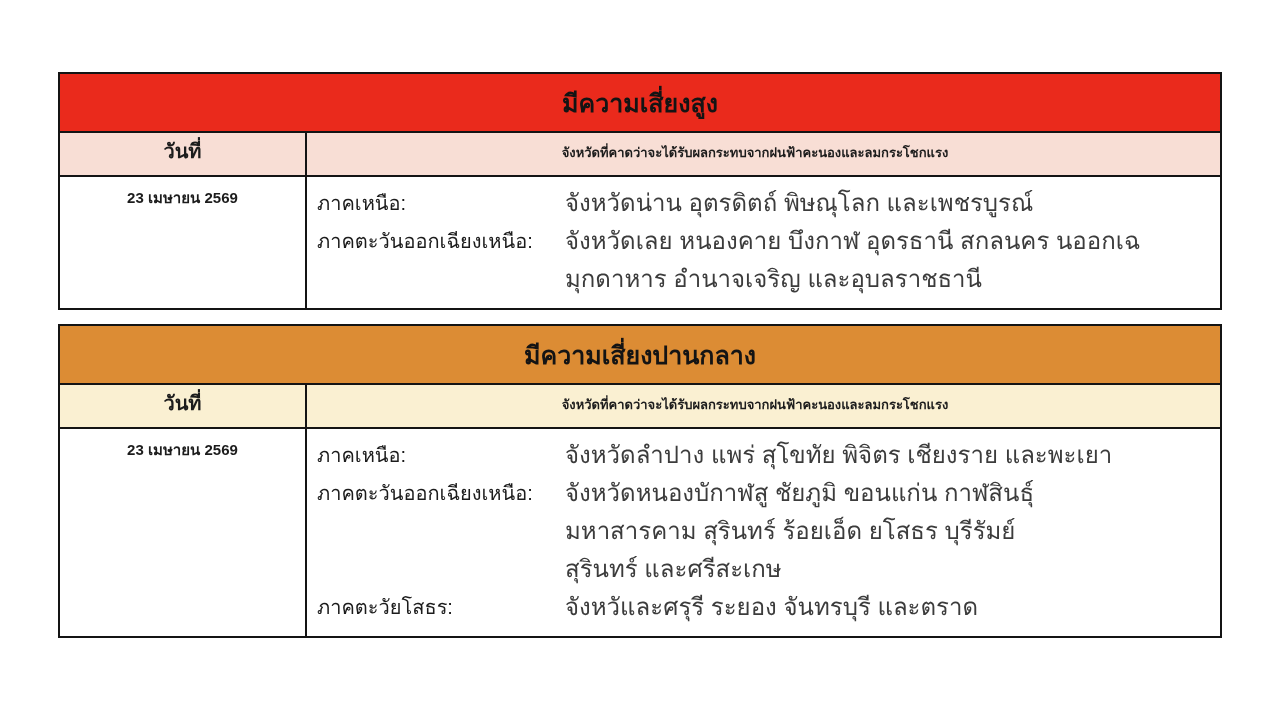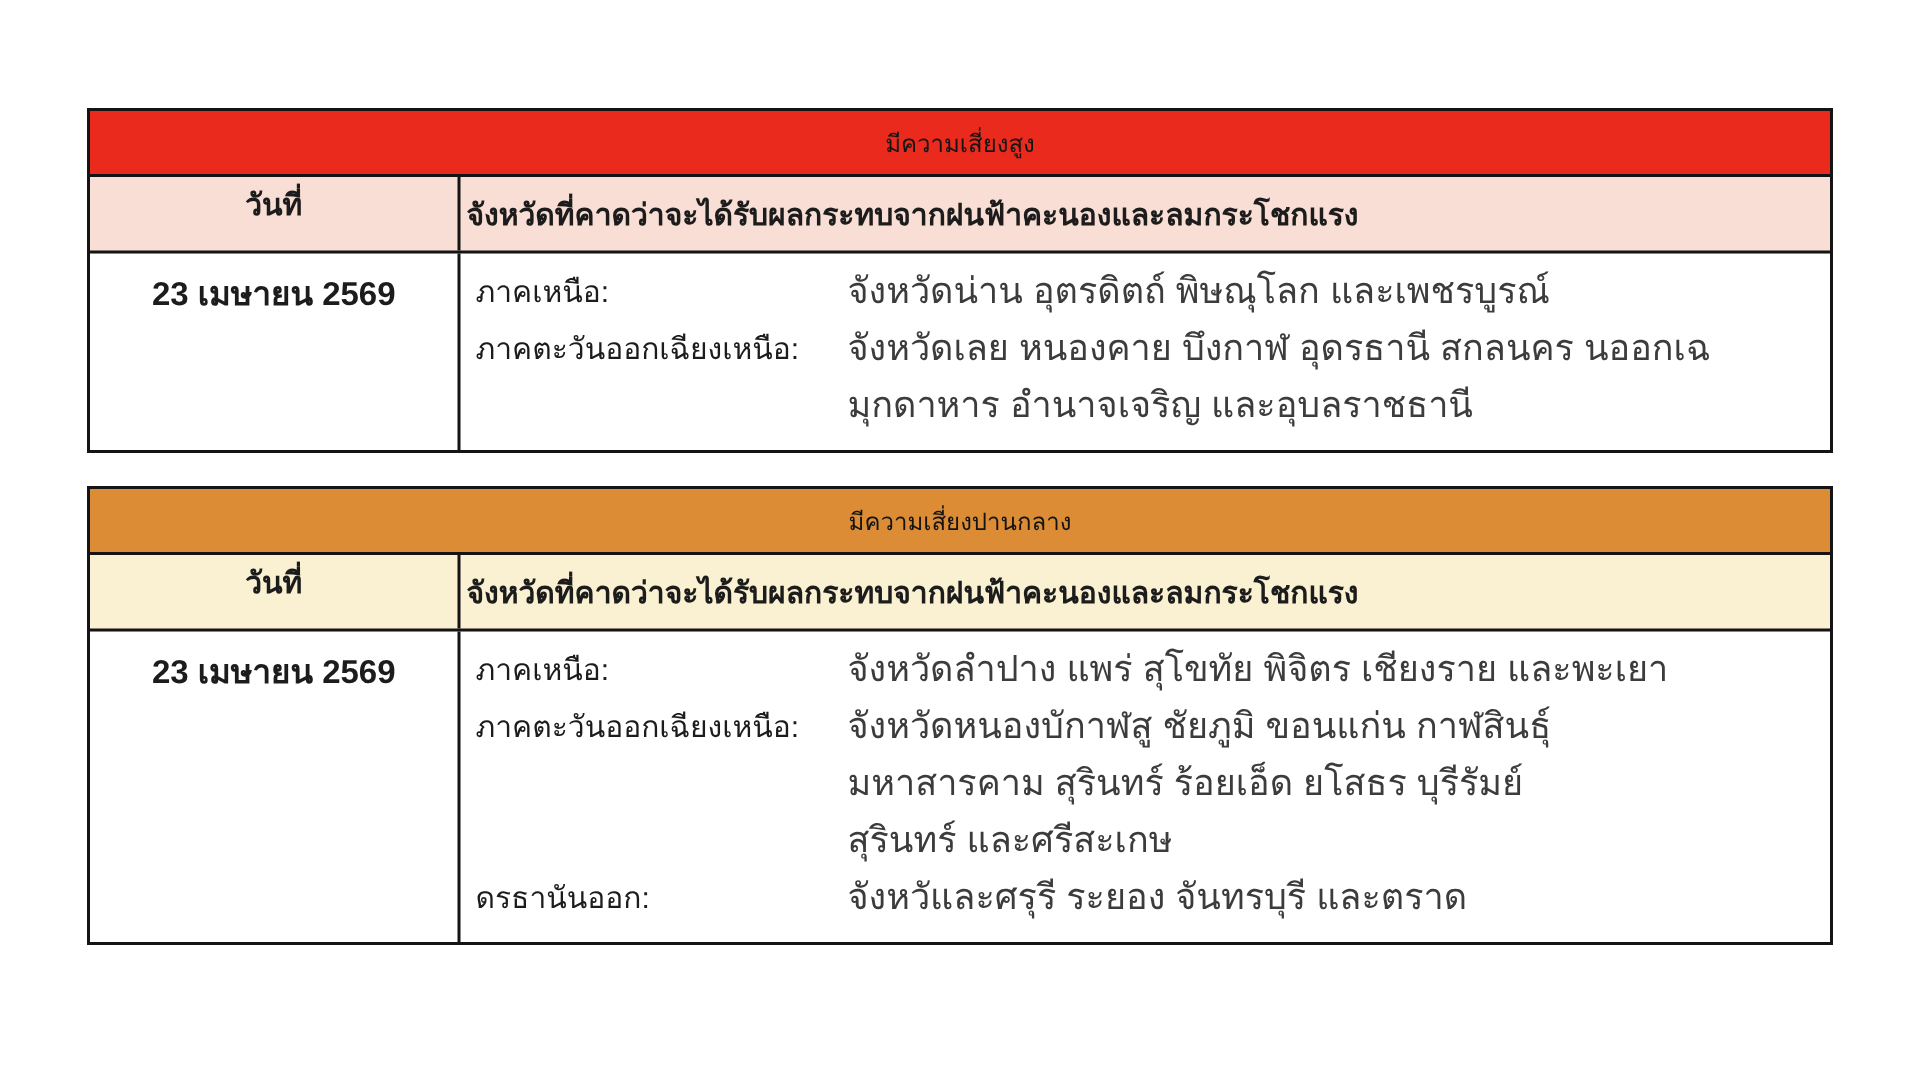--- a/index.html
+++ b/index.html
@@ -21,52 +21,53 @@
     width: 1164px;
     border: 2px solid #141414;
     background: #ffffff;
   }
   .risk-table.t1 { top: 72px; }
   .risk-table.t2 { top: 324px; }
 
   .title-row {
     border-bottom: 2px solid #141414;
     text-align: center;
-    font-weight: normal;
-    font-size: 16px;
+    font-weight: bold;
+    font-size: 25px;
     padding: 9px 4px 8px 4px;
     color: #141414;
   }
   .subheader-row {
     display: flex;
     border-bottom: 2px solid #141414;
   }
   .subheader-row .cell-date {
     width: 247px;
     flex: 0 0 247px;
     border-right: 2px solid #141414;
     text-align: center;
     font-weight: bold;
     font-size: 20px;
     padding: 2px 4px 8px 4px;
   }
   .subheader-row .cell-provinces {
     flex: 1;
+    text-align: center;
     font-weight: bold;
-    font-size: 20px;
+    font-size: 13px;
     padding: 9px 21px 8px 4px;
   }
   .body-row { display: flex; }
   .body-row .cell-date {
     width: 247px;
     flex: 0 0 247px;
     border-right: 2px solid #141414;
     text-align: center;
     font-weight: bold;
-    font-size: 22px;
+    font-size: 15px;
     padding-top: 9px;
   }
   .body-row .cell-content {
     flex: 1;
     padding: 7px 8px 10px 10px;
     display: grid;
     grid-template-columns: 248px 1fr;
     align-content: start;
   }
   .region-label {
@@ -115,19 +116,19 @@
     </div>
     <div class="body-row">
       <div class="cell-date">23 เมษายน 2569</div>
       <div class="cell-content">
         <div class="region-label">ภาคเหนือ:</div>
         <div class="region-provinces">จังหวัดลำปาง แพร่ สุโขทัย พิจิตร เชียงราย และพะเยา</div>
         <div class="region-label">ภาคตะวันออกเฉียงเหนือ:</div>
         <div class="region-provinces">จังหวัดหนองบักาฬสู ชัยภูมิ ขอนแก่น กาฬสินธุ์
 มหาสารคาม สุรินทร์ ร้อยเอ็ด ยโสธร บุรีรัมย์
 สุรินทร์ และศรีสะเกษ</div>
-        <div class="region-label">ดรธานันออก:</div>
+        <div class="region-label">ภาคตะวัยโสธร:</div>
         <div class="region-provinces">จังหวัและศรุรี ระยอง จันทรบุรี และตราด</div>
       </div>
     </div>
   </div>
 
 </div>
 
 </body></html>

